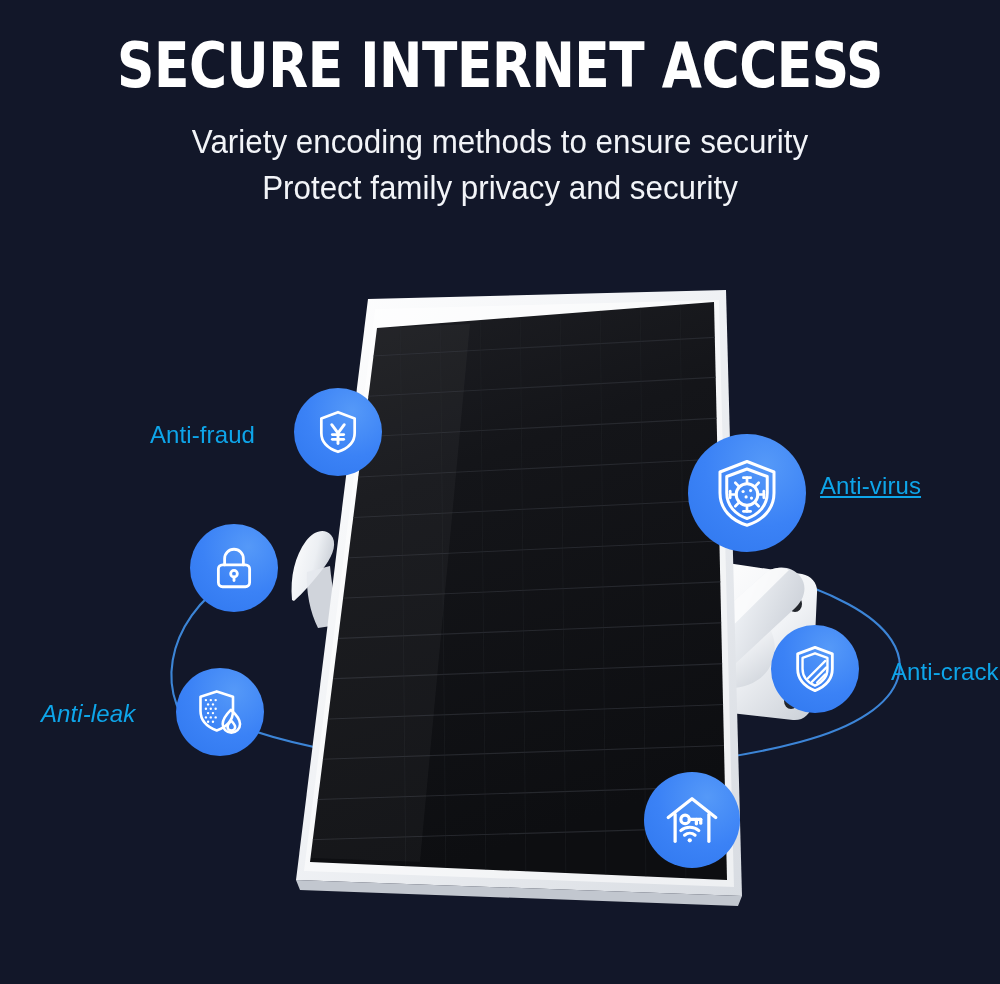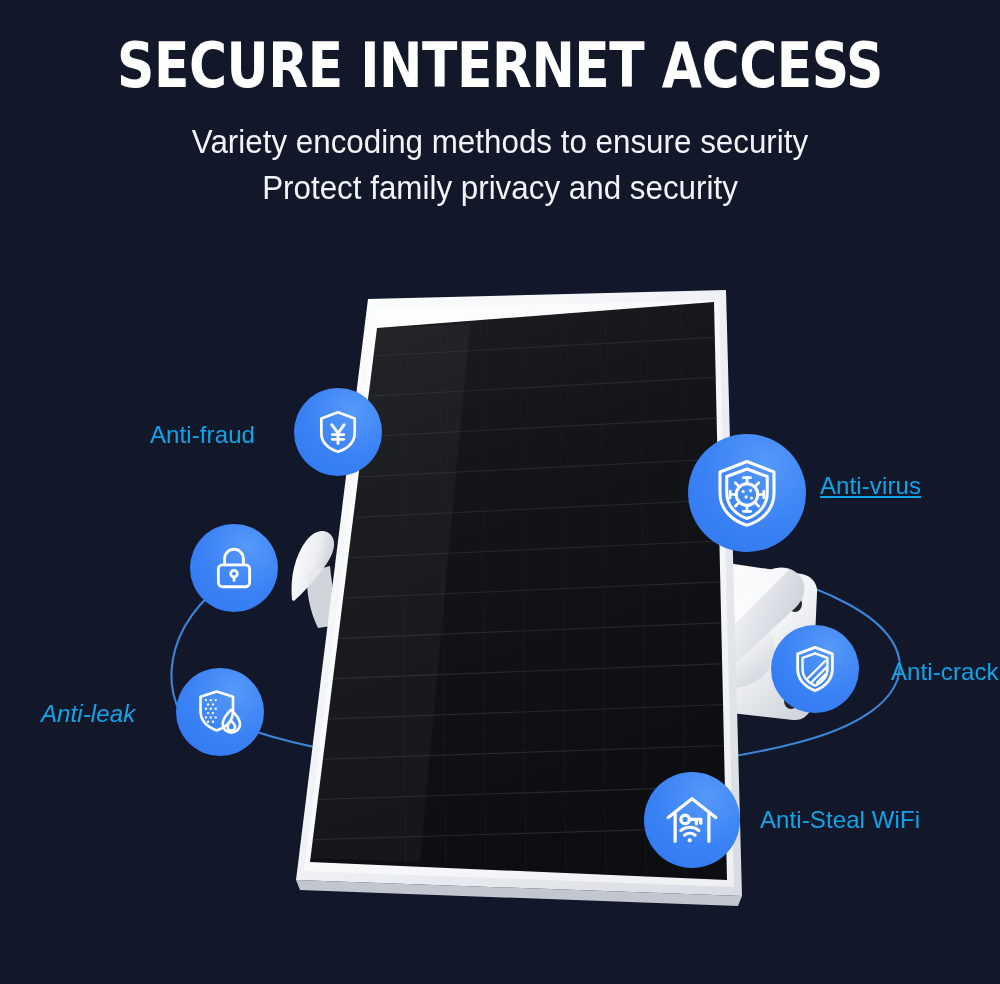--- a/index.html
+++ b/index.html
@@ -307,15 +307,14 @@
         <circle cx="18.5" cy="23.5" r="3.4"></circle>
         <line x1="21.9" y1="23.5" x2="31" y2="23.5"></line>
         <line x1="27.5" y1="23.5" x2="27.5" y2="27"></line>
         <line x1="31" y1="23.5" x2="31" y2="26.5"></line>
         <path d="M15 32.5 C19 29 25.5 29 29.5 32.5" stroke-width="2.4"></path>
         <path d="M18 36.2 C20.5 34 24 34 26.5 36.2" stroke-width="2.4"></path>
         <circle cx="22.2" cy="40.2" r="1.7" fill="#ffffff" stroke="none"></circle>
       </svg>
     </span>
   </div>
-  <div class="lbl" id="l-wifi">Anti-Steal WiFi</div>
 
 </div>
 
 </body></html>

